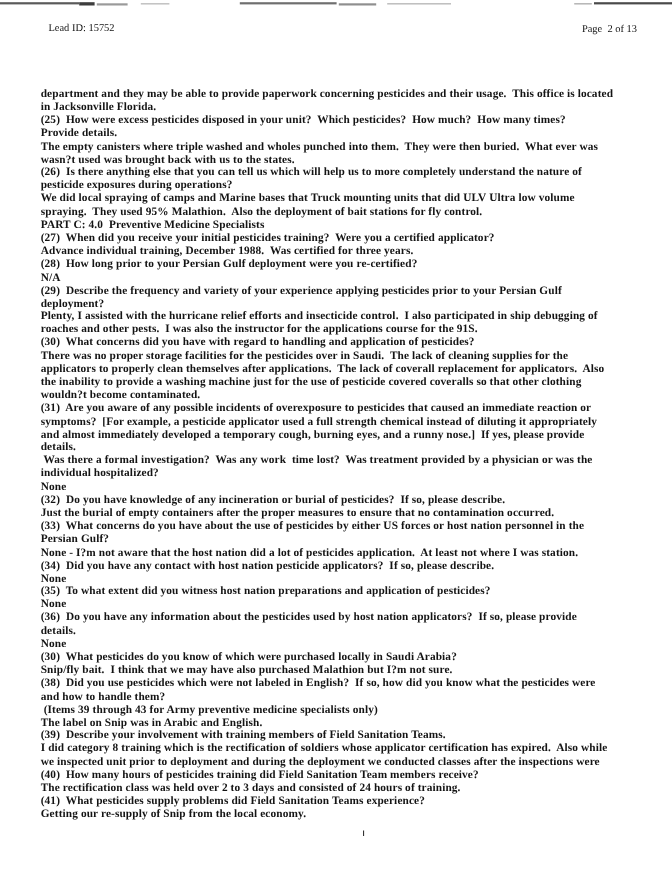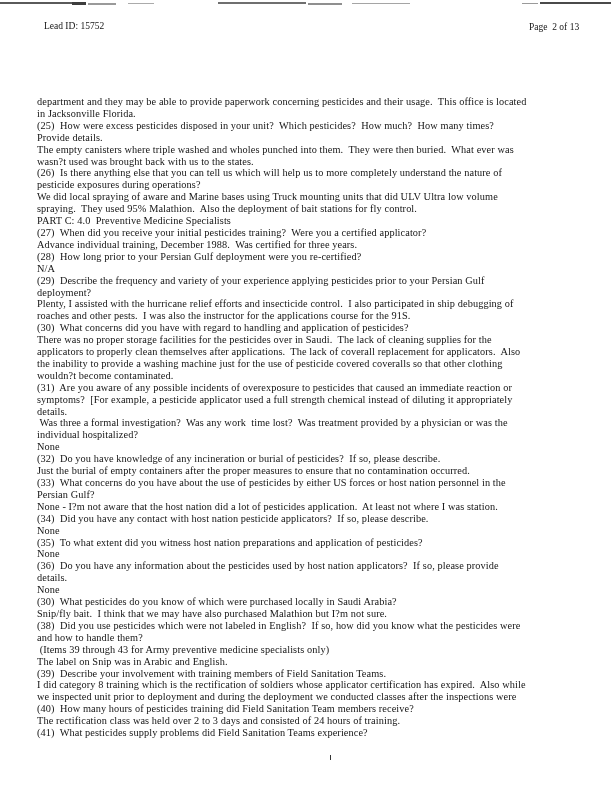--- a/index.html
+++ b/index.html
@@ -29,22 +29,23 @@
   .hdr-page {
     position: absolute;
     left: 529px;
     top: 22px;
     font-size: 9.5px;
     white-space: pre;
   }
   .doc-body {
     position: absolute;
     left: 37px;
-    top: 96px;
+    top: 80px;
     width: 560px;
+    font-weight: bold;
   }
   .doc-line {
     font-size: 10.3px;
     line-height: 11.92px;
     height: 11.92px;
     white-space: pre;
     letter-spacing: 0.1px;
   }
   .speck {
     position: absolute;
@@ -75,40 +76,41 @@
 
   <div class="doc-body">
       <div class="doc-line">department and they may be able to provide paperwork concerning pesticides and their usage.  This office is located</div>
       <div class="doc-line">in Jacksonville Florida.</div>
       <div class="doc-line">(25)  How were excess pesticides disposed in your unit?  Which pesticides?  How much?  How many times?</div>
       <div class="doc-line">Provide details.</div>
       <div class="doc-line">The empty canisters where triple washed and wholes punched into them.  They were then buried.  What ever was</div>
       <div class="doc-line">wasn?t used was brought back with us to the states.</div>
       <div class="doc-line">(26)  Is there anything else that you can tell us which will help us to more completely understand the nature of</div>
       <div class="doc-line">pesticide exposures during operations?</div>
-      <div class="doc-line">We did local spraying of aware and Marine bases using Truck mounting units that did ULV Ultra low volume</div>
+      <div class="doc-line">We did local spraying of camps and Marine bases that Truck mounting units that did ULV Ultra low volume</div>
       <div class="doc-line">spraying.  They used 95% Malathion.  Also the deployment of bait stations for fly control.</div>
       <div class="doc-line">PART C: 4.0  Preventive Medicine Specialists</div>
       <div class="doc-line">(27)  When did you receive your initial pesticides training?  Were you a certified applicator?</div>
       <div class="doc-line">Advance individual training, December 1988.  Was certified for three years.</div>
       <div class="doc-line">(28)  How long prior to your Persian Gulf deployment were you re-certified?</div>
       <div class="doc-line">N/A</div>
       <div class="doc-line">(29)  Describe the frequency and variety of your experience applying pesticides prior to your Persian Gulf</div>
       <div class="doc-line">deployment?</div>
       <div class="doc-line">Plenty, I assisted with the hurricane relief efforts and insecticide control.  I also participated in ship debugging of</div>
       <div class="doc-line">roaches and other pests.  I was also the instructor for the applications course for the 91S.</div>
       <div class="doc-line">(30)  What concerns did you have with regard to handling and application of pesticides?</div>
       <div class="doc-line">There was no proper storage facilities for the pesticides over in Saudi.  The lack of cleaning supplies for the</div>
       <div class="doc-line">applicators to properly clean themselves after applications.  The lack of coverall replacement for applicators.  Also</div>
       <div class="doc-line">the inability to provide a washing machine just for the use of pesticide covered coveralls so that other clothing</div>
       <div class="doc-line">wouldn?t become contaminated.</div>
       <div class="doc-line">(31)  Are you aware of any possible incidents of overexposure to pesticides that caused an immediate reaction or</div>
       <div class="doc-line">symptoms?  [For example, a pesticide applicator used a full strength chemical instead of diluting it appropriately</div>
+      <div class="doc-line">and almost immediately developed a temporary cough, burning eyes, and a runny nose.]  If yes, please provide</div>
       <div class="doc-line">details.</div>
-      <div class="doc-line"> Was three a formal investigation?  Was any work  time lost?  Was treatment provided by a physician or was the</div>
+      <div class="doc-line"> Was there a formal investigation?  Was any work  time lost?  Was treatment provided by a physician or was the</div>
       <div class="doc-line">individual hospitalized?</div>
       <div class="doc-line">None</div>
       <div class="doc-line">(32)  Do you have knowledge of any incineration or burial of pesticides?  If so, please describe.</div>
       <div class="doc-line">Just the burial of empty containers after the proper measures to ensure that no contamination occurred.</div>
       <div class="doc-line">(33)  What concerns do you have about the use of pesticides by either US forces or host nation personnel in the</div>
       <div class="doc-line">Persian Gulf?</div>
       <div class="doc-line">None - I?m not aware that the host nation did a lot of pesticides application.  At least not where I was station.</div>
       <div class="doc-line">(34)  Did you have any contact with host nation pesticide applicators?  If so, please describe.</div>
       <div class="doc-line">None</div>
       <div class="doc-line">(35)  To what extent did you witness host nation preparations and application of pesticides?</div>
@@ -121,15 +123,16 @@
       <div class="doc-line">(38)  Did you use pesticides which were not labeled in English?  If so, how did you know what the pesticides were</div>
       <div class="doc-line">and how to handle them?</div>
       <div class="doc-line"> (Items 39 through 43 for Army preventive medicine specialists only)</div>
       <div class="doc-line">The label on Snip was in Arabic and English.</div>
       <div class="doc-line">(39)  Describe your involvement with training members of Field Sanitation Teams.</div>
       <div class="doc-line">I did category 8 training which is the rectification of soldiers whose applicator certification has expired.  Also while</div>
       <div class="doc-line">we inspected unit prior to deployment and during the deployment we conducted classes after the inspections were</div>
       <div class="doc-line">(40)  How many hours of pesticides training did Field Sanitation Team members receive?</div>
       <div class="doc-line">The rectification class was held over 2 to 3 days and consisted of 24 hours of training.</div>
       <div class="doc-line">(41)  What pesticides supply problems did Field Sanitation Teams experience?</div>
+      <div class="doc-line">Getting our re-supply of Snip from the local economy.</div>
     </div>
 
 </div>
 
 </body></html>

